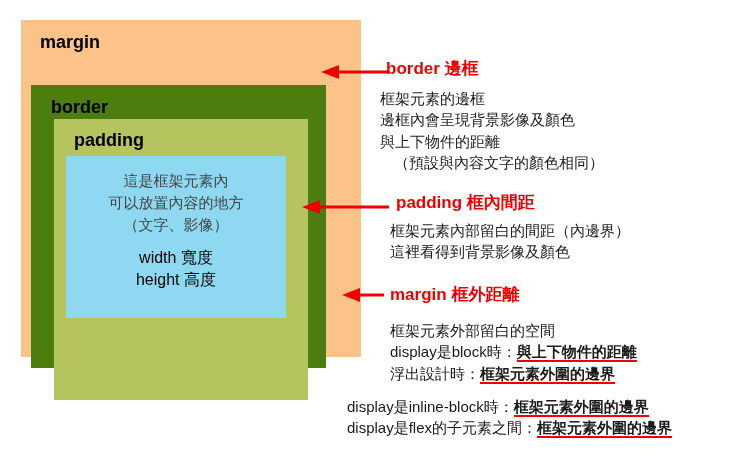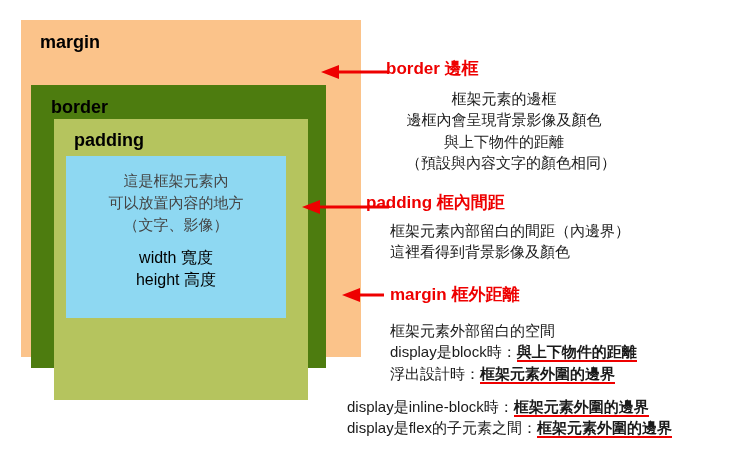--- a/index.html
+++ b/index.html
@@ -112,22 +112,22 @@
   }
   .ann-body div { white-space: nowrap; }
   .indent-1 { padding-left: 14px; }
   .uline {
     border-bottom: 2px solid #ee0000;
     padding-bottom: 0px;
     font-weight: bold;
   }
   #block-margin-heading { left: 390px; top: 286px; }
   #block-border-heading { left: 386px; top: 60px; }
-  #block-padding-heading { left: 366px; top: 194px; }
-  #block-border-body { left: 392px; top: 88px; text-align: center; }
+  #block-padding-heading { left: 396px; top: 194px; }
+  #block-border-body { left: 380px; top: 88px; }
   #block-padding-body { left: 390px; top: 220px; }
   #block-margin-body { left: 390px; top: 320px; }
   #block-footer { left: 347px; top: 396px; }
 </style>
 </head>
 <body>
 
 <div id="boxmodel">
 
   <div id="margin-layer" class="layer">

